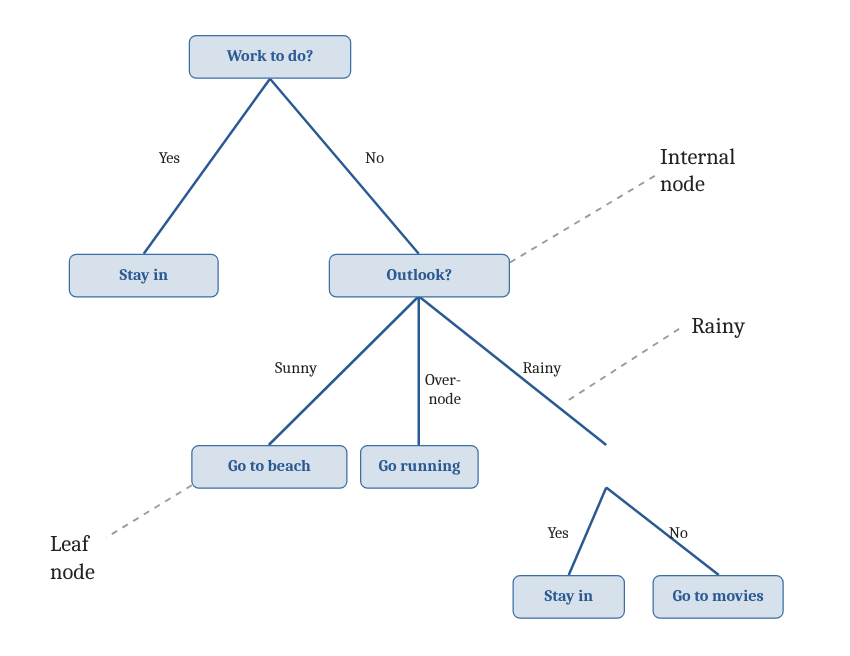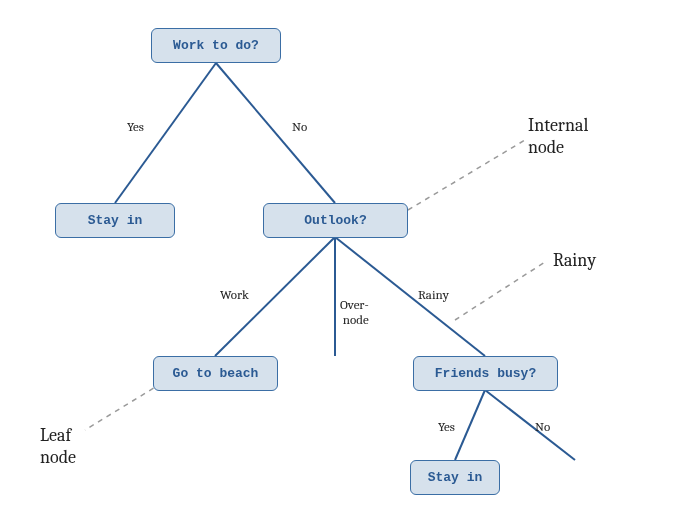--- a/index.html
+++ b/index.html
@@ -9,21 +9,20 @@
     position:absolute;
     background:#d6e1ec;
     border:1px solid #3b6ea5;
     border-radius:6px;
     color:#2b5a93;
     font-weight:bold;
     font-size:13px;
     display:flex;align-items:center;justify-content:center;
     box-sizing:border-box;
     white-space:nowrap;
-    font-family:Liberation Mono, monospace;
   }
   .edge-label{
     position:absolute;
     color:#222;
     font-size:13px;
     text-align:right;
     line-height:1.15;
   }
   .anno{
     position:absolute;
@@ -58,30 +57,33 @@
     </div>
 <div class="node" style="left:55px;top:203px;width:120px;height:35px">
       <span>Stay in</span>
     </div>
 <div class="node" style="left:263px;top:203px;width:145px;height:35px">
       <span>Outlook?</span>
     </div>
 <div class="node" style="left:153px;top:356px;width:125px;height:35px">
       <span>Go to beach</span>
     </div>
-<div class="node" style="left:413px;top:356px;width:145px;height:35px">
-      <span>Friends busy?</span>
+<div class="node" style="left:288px;top:356px;width:95px;height:35px">
+      <span>Go running</span>
     </div>
 <div class="node" style="left:410px;top:460px;width:90px;height:35px">
       <span>Stay in</span>
     </div>
+<div class="node" style="left:522px;top:460px;width:105px;height:35px">
+      <span>Go to movies</span>
+    </div>
 
 <div class="edge-label" style="left:127px;top:120px">Yes</div>
 <div class="edge-label" style="left:292px;top:120px">No</div>
-<div class="edge-label" style="left:220px;top:288px">Work</div>
+<div class="edge-label" style="left:220px;top:288px">Sunny</div>
 <div class="edge-label" style="left:340px;top:298px;white-space:pre">Over-
 node</div>
 <div class="edge-label" style="left:418px;top:288px">Rainy</div>
 <div class="edge-label" style="left:438px;top:420px">Yes</div>
 <div class="edge-label" style="left:535px;top:420px">No</div>
 
 <div class="anno" style="left:528px;top:115px;white-space:pre">Internal
 node</div>
 <div class="anno" style="left:553px;top:250px">Rainy</div>
 <div class="anno" style="left:40px;top:425px;white-space:pre">Leaf

